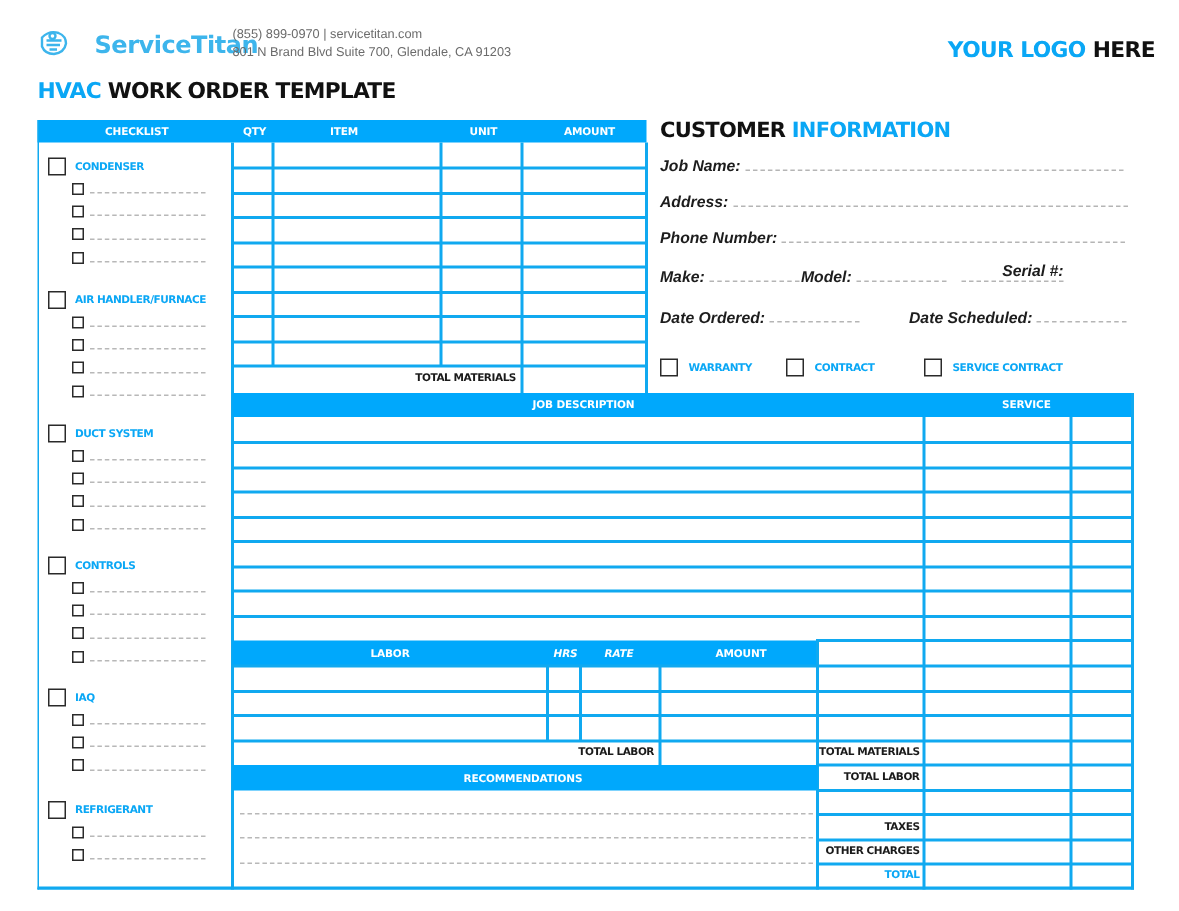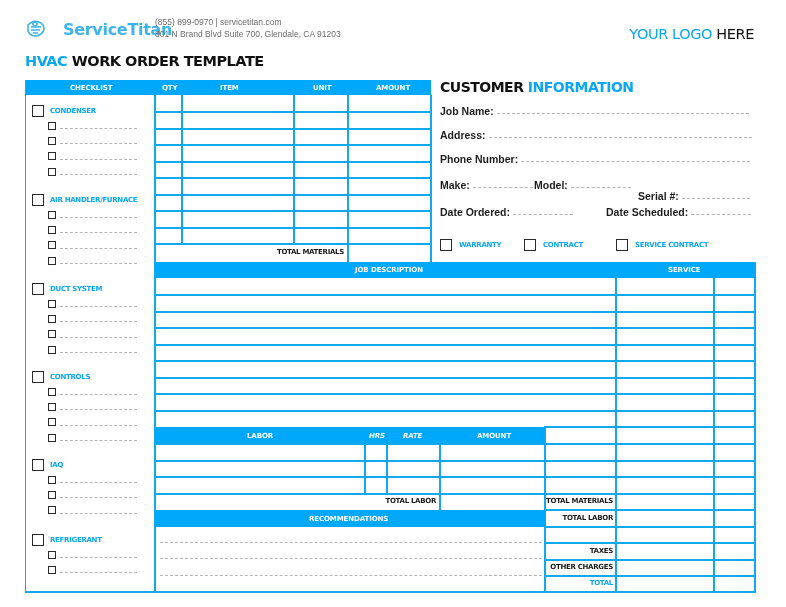--- a/index.html
+++ b/index.html
@@ -6,21 +6,21 @@
   html, body { width: 786px; height: 607px; background: #ffffff; overflow: hidden; }
   body { position: relative; font-family: "Liberation Sans", "DejaVu Sans", sans-serif; color: #1a1a1a; }
 
   .abs { position: absolute; }
 
   
   .logo { left: 25px; top: 16px; height: 26px; display: flex; align-items: center; gap: 3px; }
   .logo-mark { width: 22px; height: 20px; }
   .logo-text { font-family: "DejaVu Sans", sans-serif; font-weight: bold; font-size: 16px; color: #3db5ec; letter-spacing: -0.3px; margin-left: 13px; }
   .contact { left: 155px; top: 16px; font-size: 8.5px; color: #6b6b6b; line-height: 12px; }
-  .your-logo { right: 32px; top: 26px; font-family: "DejaVu Sans", sans-serif; font-weight: normal; font-size: 14.5px; letter-spacing: -0.4px; }
+  .your-logo { right: 16px; top: 26px; font-family: "DejaVu Sans", sans-serif; font-weight: bold; font-size: 14.5px; letter-spacing: -0.4px; }
   .page-title { left: 25px; top: 53px; font-family: "DejaVu Sans", sans-serif; font-weight: bold; font-size: 14.5px; letter-spacing: -0.5px; }
   .blue { color: #0aa7f5; }
   .black { color: #111111; }
 
   
   .hl { position: absolute; height: 1.5px; background: #10a9f0; }
   .vl { position: absolute; width: 1.5px; background: #10a9f0; }
   .bar { position: absolute; background: #00a8fc; color: #ffffff; font-family: "DejaVu Sans", sans-serif; font-weight: bold; font-size: 7px; display: flex; align-items: center; letter-spacing: -0.1px; }
   .bar span { position: absolute; top: 50%; transform: translateY(-50%); white-space: nowrap; }
 
@@ -32,21 +32,21 @@
   .box-lg { width: 12px; height: 12px; border: 1.5px solid #2a2a2a; background: #fff; }
   .cl-label { font-family: "DejaVu Sans", sans-serif; font-weight: bold; font-size: 7px; color: #0aa7f5; letter-spacing: -0.3px; }
   .cl-sub { display: flex; align-items: center; gap: 4px; height: 15.3px; margin-left: 16px; }
   .box-sm { width: 8px; height: 8px; border: 1.5px solid #2a2a2a; background: #fff; }
   .dash-sm { width: 77px; border-bottom: 1px dashed #b8b8b8; margin-top: 6px; }
 
   .cell-label { position: absolute; font-family: "DejaVu Sans", sans-serif; font-weight: bold; font-size: 7px; color: #1a1a1a; letter-spacing: -0.3px; white-space: nowrap; text-align: right; }
 
   
   .ci-title { left: 440px; top: 79px; font-family: "DejaVu Sans", sans-serif; font-weight: bold; font-size: 14px; letter-spacing: -0.5px; }
-  .ci-row { position: absolute; left: 440px; display: flex; align-items: flex-end; font-size: 10.5px; font-weight: bold; color: #1d1d1d; }
+  .ci-row { position: absolute; left: 440px; display: flex; align-items: flex-end; font-size: 10.5px; font-weight: bold; color: #1d1d1d; font-style: italic; }
   .ci-lbl { white-space: nowrap; }
   .ci-dash { border-bottom: 1px dashed #b5b5b5; height: 1px; margin-bottom: 3px; margin-left: 3px; }
   .ci-check { position: absolute; display: flex; align-items: center; gap: 7px; }
   .ci-check .cl-label { font-size: 7px; }
 
   .rec-line { position: absolute; left: 160px; width: 382px; border-bottom: 1px dashed #b8b8b8; }
 </style>
 </head>
 <body>
 
@@ -249,21 +249,21 @@
   <span class="ci-dash" style="width:229px;"></span>
 </div>
 <div class="ci-row" style="top:179px;">
   <span class="ci-lbl">Make:</span>
   <span class="ci-dash" style="width:60px;"></span>
 </div>
 <div class="ci-row" style="left:534px; top:179px;">
   <span class="ci-lbl">Model:</span>
   <span class="ci-dash" style="width:60px;"></span>
 </div>
-<div class="ci-row" style="left:638px; top:190px;">
+<div class="ci-row" style="left:638px; top:175px;flex-direction:column;">
   <span class="ci-lbl">Serial #:</span>
   <span class="ci-dash" style="width:68px;"></span>
 </div>
 <div class="ci-row" style="top:206px;">
   <span class="ci-lbl">Date Ordered:</span>
   <span class="ci-dash" style="width:60px;"></span>
 </div>
 <div class="ci-row" style="left:606px; top:206px;">
   <span class="ci-lbl">Date Scheduled:</span>
   <span class="ci-dash" style="width:60px;"></span>

